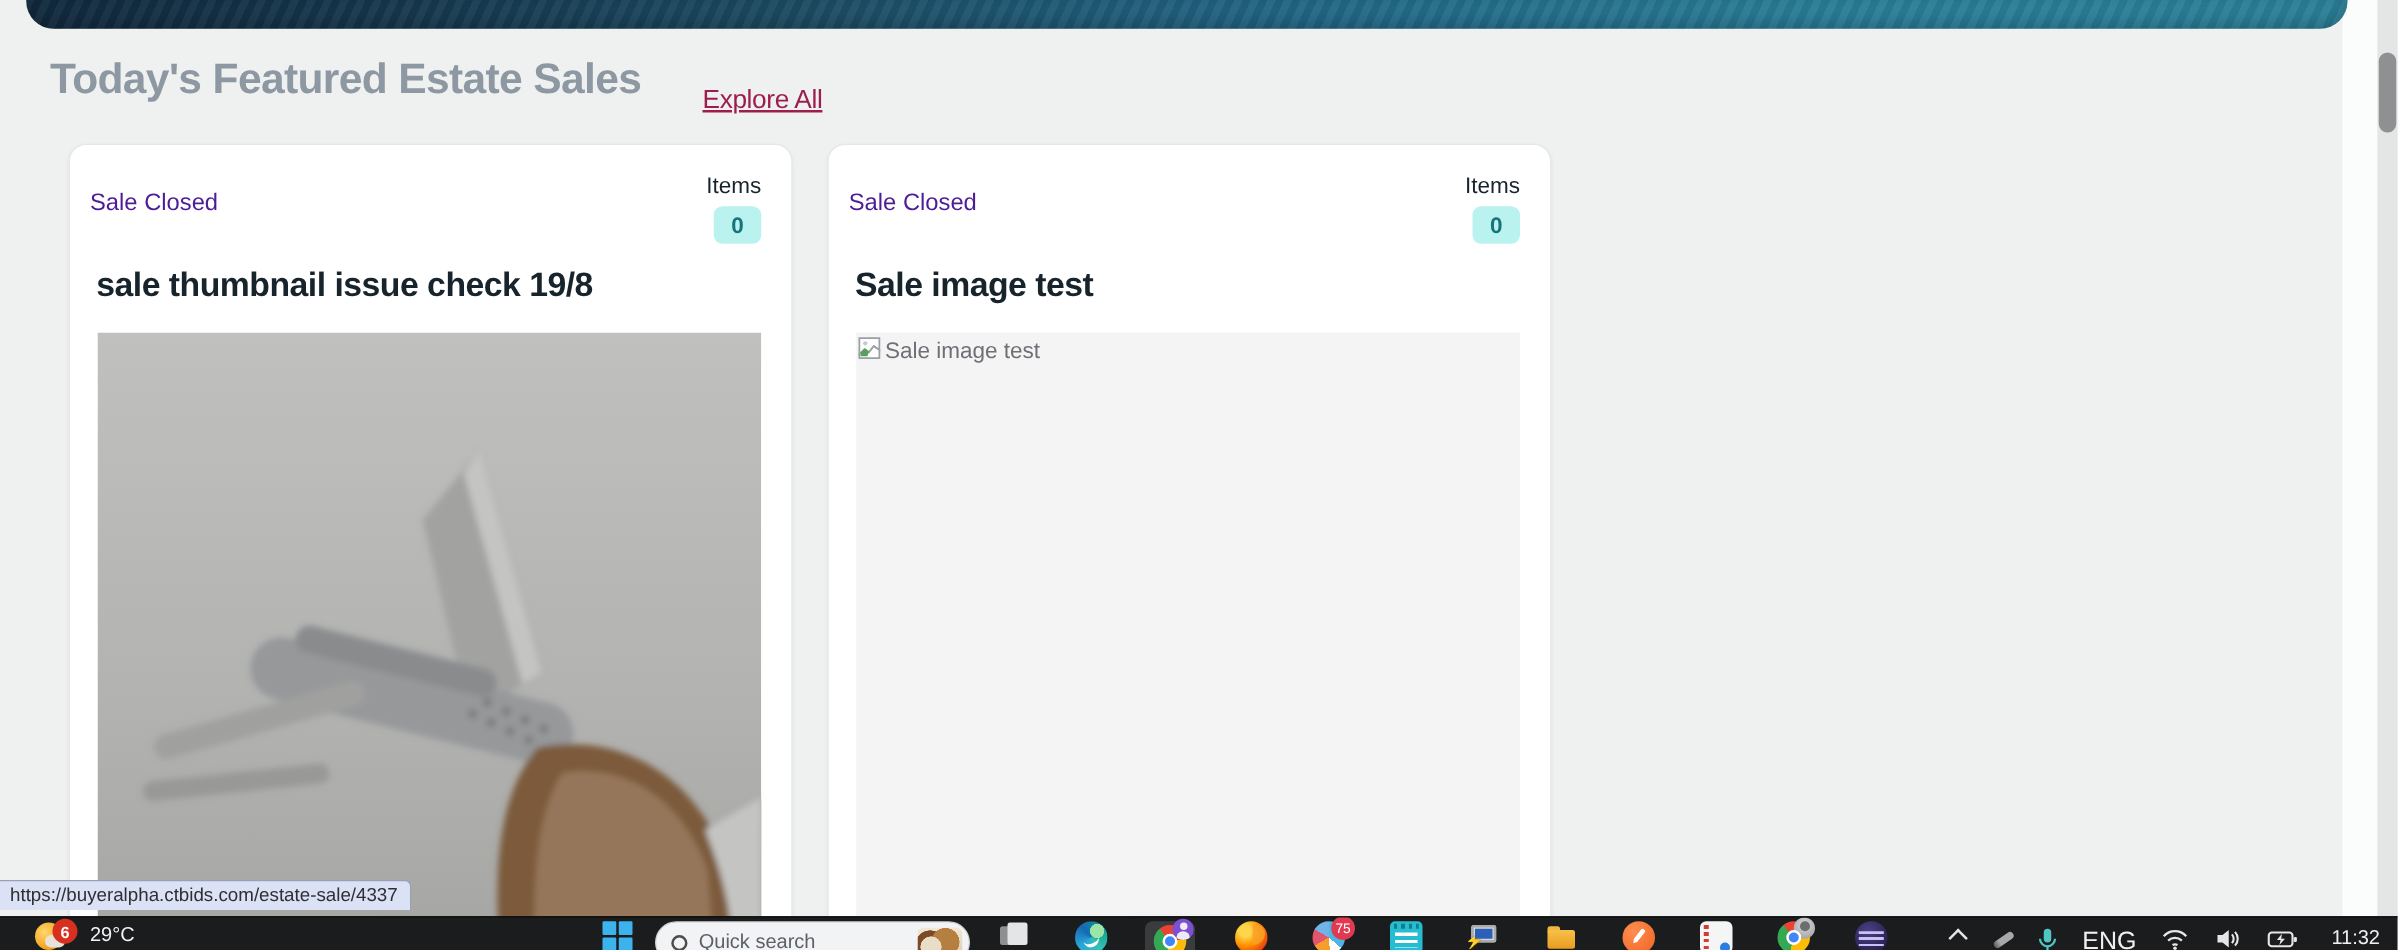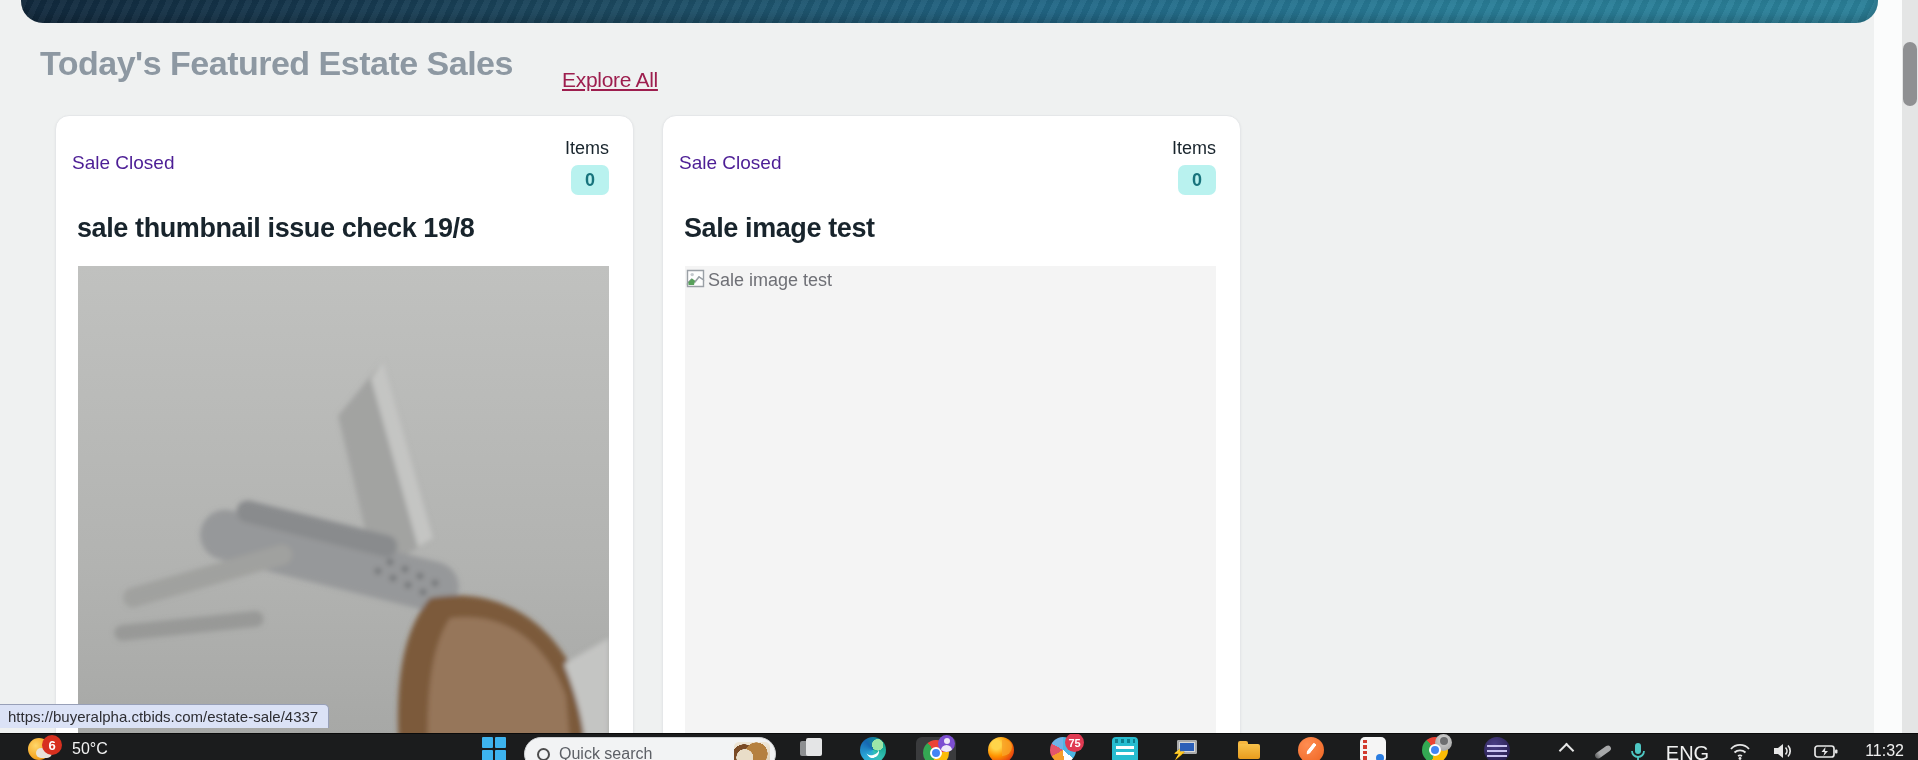--- a/index.html
+++ b/index.html
@@ -112,21 +112,21 @@
     background:#4285f4;border:2px solid #fff;box-sizing:border-box;}
   .avatar-badge{position:absolute;right:1px;top:-2px;width:17px;height:17px;border-radius:50%;background:#7d4fd1;overflow:hidden;}
   .avatar-badge:before{content:"";position:absolute;left:5.5px;top:3px;width:6px;height:6px;border-radius:50%;background:#efeaf8;}
   .avatar-badge:after{content:"";position:absolute;left:3px;top:10px;width:11px;height:8px;border-radius:6px 6px 0 0;background:#efeaf8;}
   .icon-firefox{border-radius:50%;
     background:radial-gradient(circle at 32% 30%,#ffd54a 0 18%,#ff9500 45%,#e8480f 75%,#b5121b);}
   .icon-firefox:after{content:"";position:absolute;right:2px;top:3px;width:10px;height:16px;border-radius:0 10px 14px 0;background:#f7a329;opacity:.8;}
   .icon-pie{border-radius:50%;background:
     conic-gradient(#4db6e2 0 130deg,#ffffff 130deg 175deg,#f59e2c 175deg 240deg,#e2556b 240deg 300deg,#6fb3e8 300deg 360deg);}
   .count-badge{position:absolute;right:-8px;top:-4px;width:19px;height:19px;border-radius:50%;background:#e03a52;
-    color:#fff;font-size:11px;font-weight:700;display:flex;align-items:center;justify-content:center;}
+    color:#fff;font-size:11px;font-weight:400;display:flex;align-items:center;justify-content:center;}
   .icon-notebook{background:#27bdd0;border-radius:4px;}
   .icon-notebook:before{content:"";position:absolute;left:3px;top:2px;right:3px;height:4px;
     background:repeating-linear-gradient(90deg,#0d7f90 0 3px,transparent 3px 6px);}
   .icon-notebook:after{content:"";position:absolute;left:4px;top:9px;width:18px;height:12px;
     background:repeating-linear-gradient(#fff 0 2.5px,transparent 2.5px 6px);}
   .icon-rdp:before{content:"";position:absolute;left:3px;top:3px;width:20px;height:14px;background:#d7d8d9;border-radius:2px;
     box-shadow:inset 0 0 0 2px #a9aaab;}
   .icon-rdp:after{content:"";position:absolute;left:6px;top:6px;width:14px;height:8px;background:#2b5fb8;}
   .rdp-bolt{position:absolute;left:-2px;top:10px;font-size:12px;line-height:12px;color:#ffd400;text-shadow:0 0 1px #7a6000;}
   .icon-folder:before{content:"";position:absolute;left:2px;top:4px;width:10px;height:5px;background:#f5b63f;border-radius:2px 2px 0 0;}
@@ -274,21 +274,21 @@
 
 <div class="scroll-track">
   <div class="scroll-thumb"></div>
 </div>
 
 <div class="taskbar">
 
   <div class="tb-left">
     <div class="weather-sun"></div>
     <div class="weather-badge">6</div>
-    <div class="weather-temp">50°C</div>
+    <div class="weather-temp">29°C</div>
   </div>
 
   <div class="tb-center">
     <div class="win-btn">
         <span></span>
         <span></span>
         <span></span>
         <span></span>
       </div>
 

